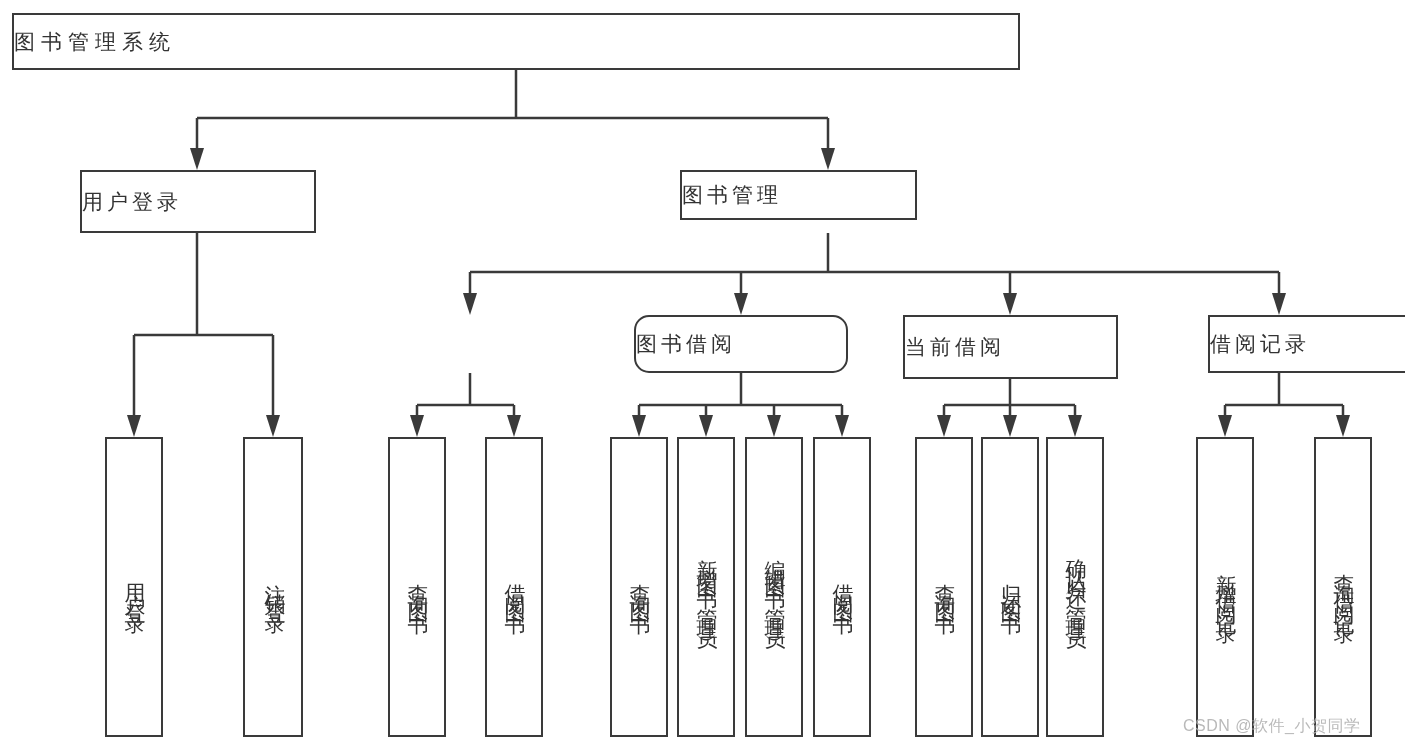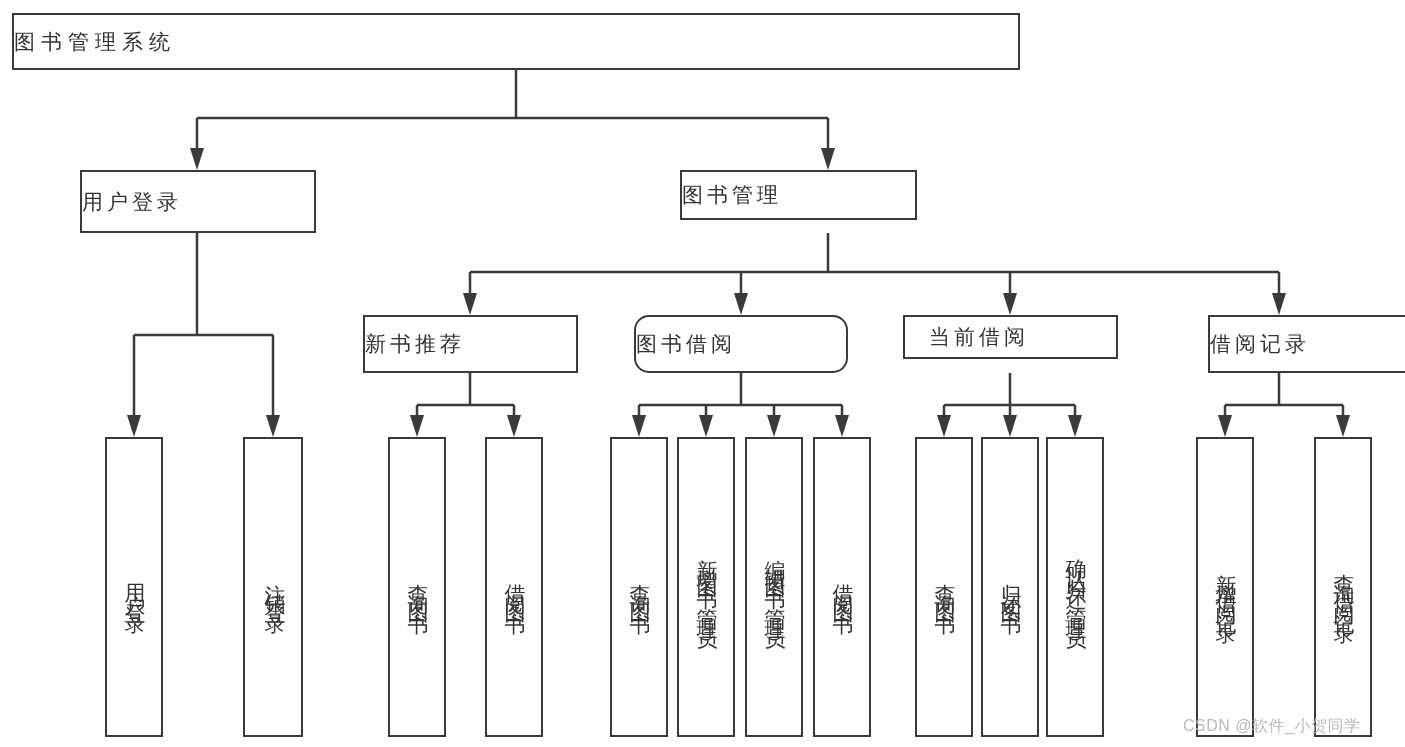--- a/index.html
+++ b/index.html
@@ -108,27 +108,24 @@
     <span>图书管理系统</span>
   </div>
 
   <div class="node" style="left:80px;top:170px;width:236px;height:63px;">
     <span>用户登录</span>
   </div>
   <div class="node" style="left:680px;top:170px;width:237px;height:50px;">
     <span>图书管理</span>
   </div>
 
-  <div class="node" style="left:363px;top:315px;width:215px;height:58px;">
-    <span>新书推荐</span>
-  </div>
   <div class="node" style="left:634px;top:315px;width:214px;height:58px;border-radius:15px;">
     <span>图书借阅</span>
   </div>
-  <div class="node" style="left:903px;top:315px;width:215px;height:44px;padding-left:24px;">
+  <div class="node" style="left:903px;top:315px;width:215px;height:64px;">
     <span>当前借阅</span>
   </div>
   <div class="node" style="left:1208px;top:315px;width:214px;height:58px;">
     <span>借阅记录</span>
   </div>
 
   <div class="leaf" style="left:105px;top:437px;width:58px;height:300px;">
     <span>用户登录</span>
   </div>
   <div class="leaf" style="left:243px;top:437px;width:60px;height:300px;">

